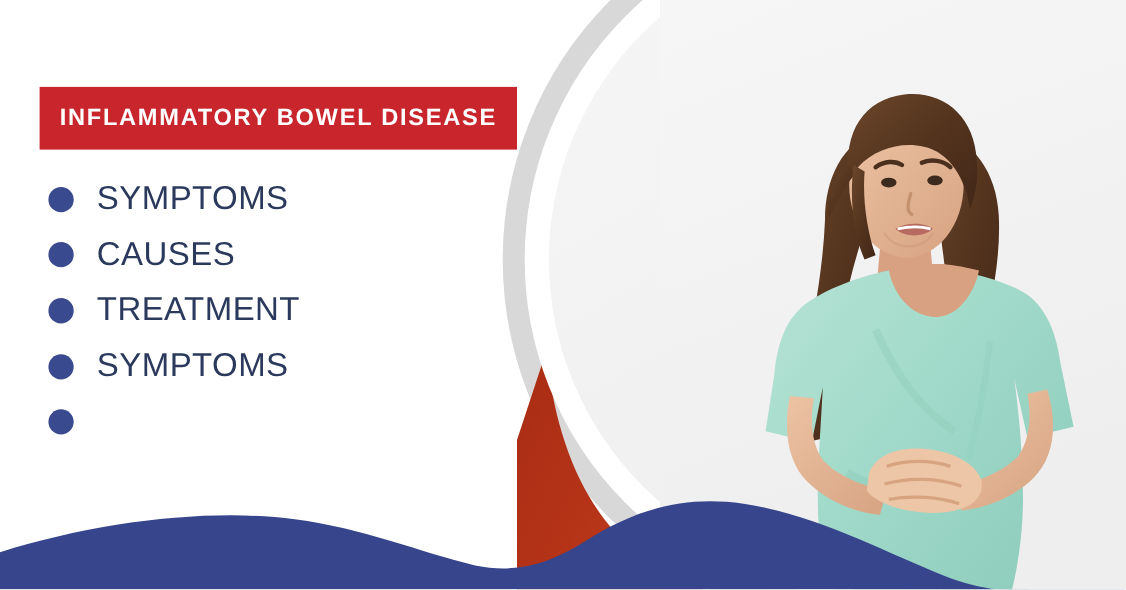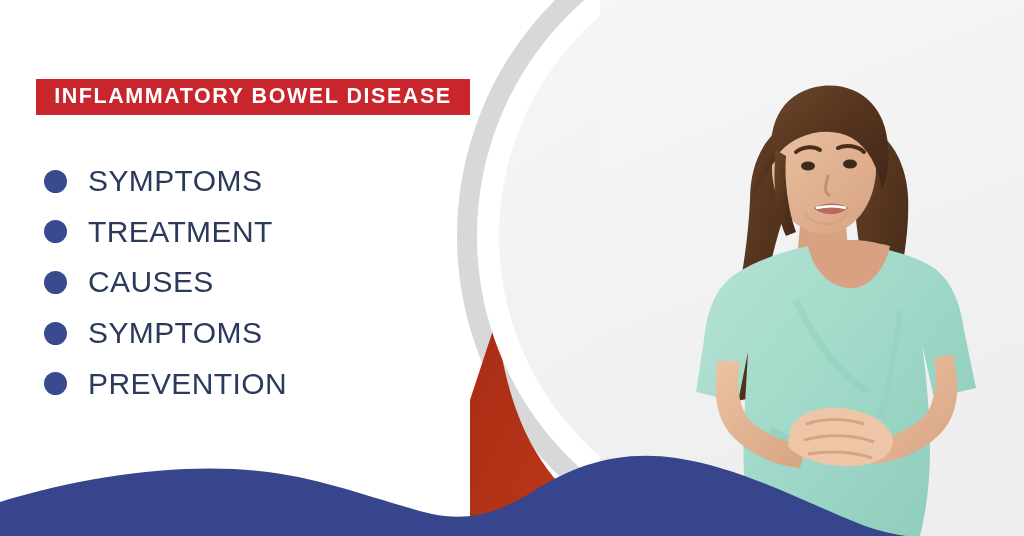--- a/index.html
+++ b/index.html
@@ -33,21 +33,21 @@
     height: 536px;
     overflow: hidden;
   }
 
   
   .title-banner {
     position: absolute;
     left: 36px;
     top: 79px;
     width: 434px;
-    height: 36px;
+    height: 57px;
     background: #c9252c;
     display: flex;
     align-items: center;
     justify-content: center;
   }
   .title-banner .title-text {
     color: #ffffff;
     font-size: 21.5px;
     font-weight: bold;
     letter-spacing: 1.55px;
@@ -294,29 +294,28 @@
     <span class="title-text">INFLAMMATORY BOWEL DISEASE</span>
   </div>
 
   <div class="topic-list">
     <div class="topic-item">
       <span class="topic-bullet"></span>
       <span class="topic-label">SYMPTOMS</span>
     </div>
     <div class="topic-item">
       <span class="topic-bullet"></span>
+      <span class="topic-label">CAUSES</span>
+    </div>
+    <div class="topic-item">
+      <span class="topic-bullet"></span>
       <span class="topic-label">TREATMENT</span>
     </div>
     <div class="topic-item">
       <span class="topic-bullet"></span>
-      <span class="topic-label">CAUSES</span>
-    </div>
-    <div class="topic-item">
-      <span class="topic-bullet"></span>
       <span class="topic-label">SYMPTOMS</span>
     </div>
     <div class="topic-item">
       <span class="topic-bullet"></span>
-      <span class="topic-label">PREVENTION</span>
     </div>
   </div>
 
 </div>
 
 </body></html>

